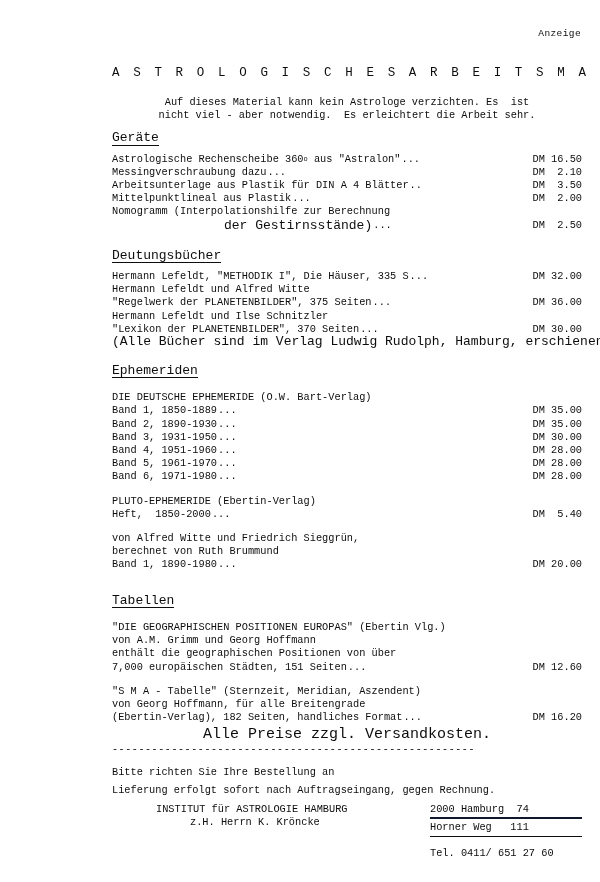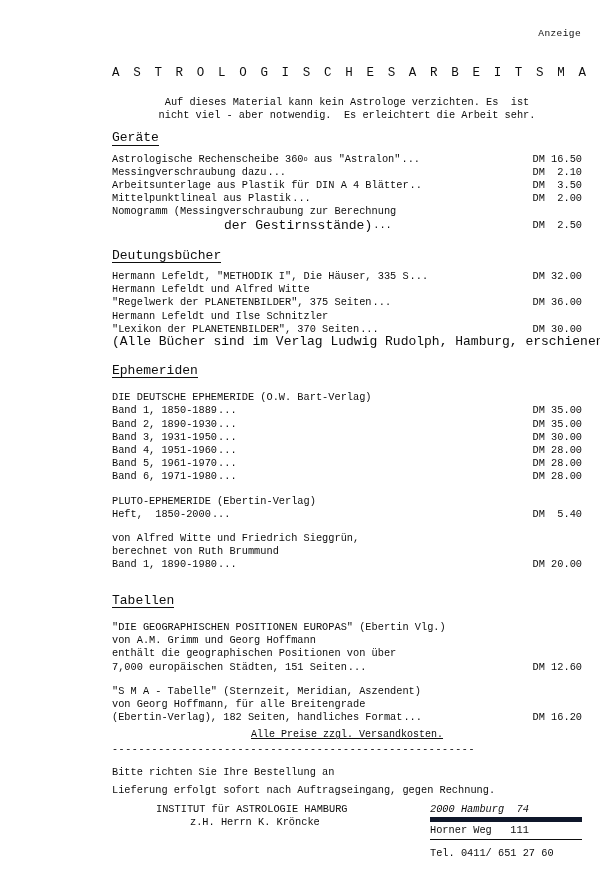--- a/index.html
+++ b/index.html
@@ -86,23 +86,22 @@
   }
   .sup {
     font-size: 7px;
     vertical-align: super;
   }
   .gap-s { height: 6px; }
   .gap-m { height: 11px; }
   .gap-l { height: 16px; }
   .center-small {
     text-align: center;
-    font-size: 10px;
+    font-size: 15px;
     margin-top: 4px;
-    text-decoration: underline;
   }
   .dashline {
     font-size: 10px;
     letter-spacing: 0.6px;
     white-space: pre;
     overflow: hidden;
     margin-top: 1px;
   }
   .closing { margin-top: 10px; }
   .closing div { white-space: pre; margin-bottom: 5px; }
@@ -114,24 +113,23 @@
     padding-left: 44px;
     white-space: pre;
   }
   .addr-right {
     position: absolute;
     left: 318px;
     top: 0;
     width: 152px;
   }
   .addr-right .line {
-    border-bottom: 5px solid #0f172a;
+    border-bottom: 2px solid #0f172a;
     white-space: pre;
     padding-bottom: 1px;
-    font-style: italic;
   }
   .addr-right .line2 {
     border-bottom: 1px solid #0d0d0d;
     white-space: pre;
     padding-bottom: 1px;
     margin-top: 2px;
   }
   .tel {
     position: absolute;
     left: 318px;
@@ -175,21 +173,21 @@
         <span class="dots">..</span>
         <span class="price">DM  3.50</span>
       </div>
 
       <div class="row">
         <span class="lbl">Mittelpunktlineal aus Plastik</span>
         <span class="dots">...</span>
         <span class="price">DM  2.00</span>
       </div>
 
-      <div class="plain">Nomogramm (Messingverschraubung zur Berechnung</div>
+      <div class="plain">Nomogramm (Interpolationshilfe zur Berechnung</div>
 
       <div class="row">
         <span class="lbl small" style="padding-left:112px">der Gestirnsstände)</span>
         <span class="dots">...</span>
         <span class="price">DM  2.50</span>
       </div>
     </div>
 
     <div class="gap-m"></div>
 

